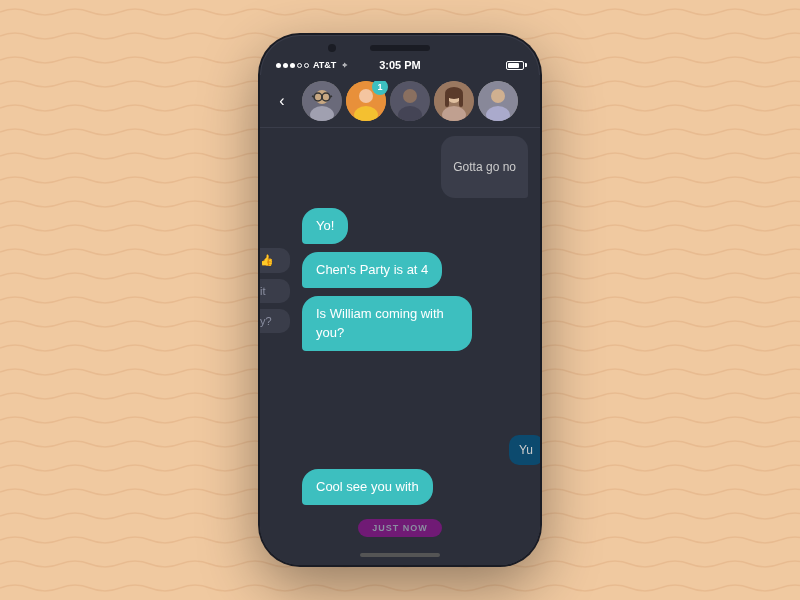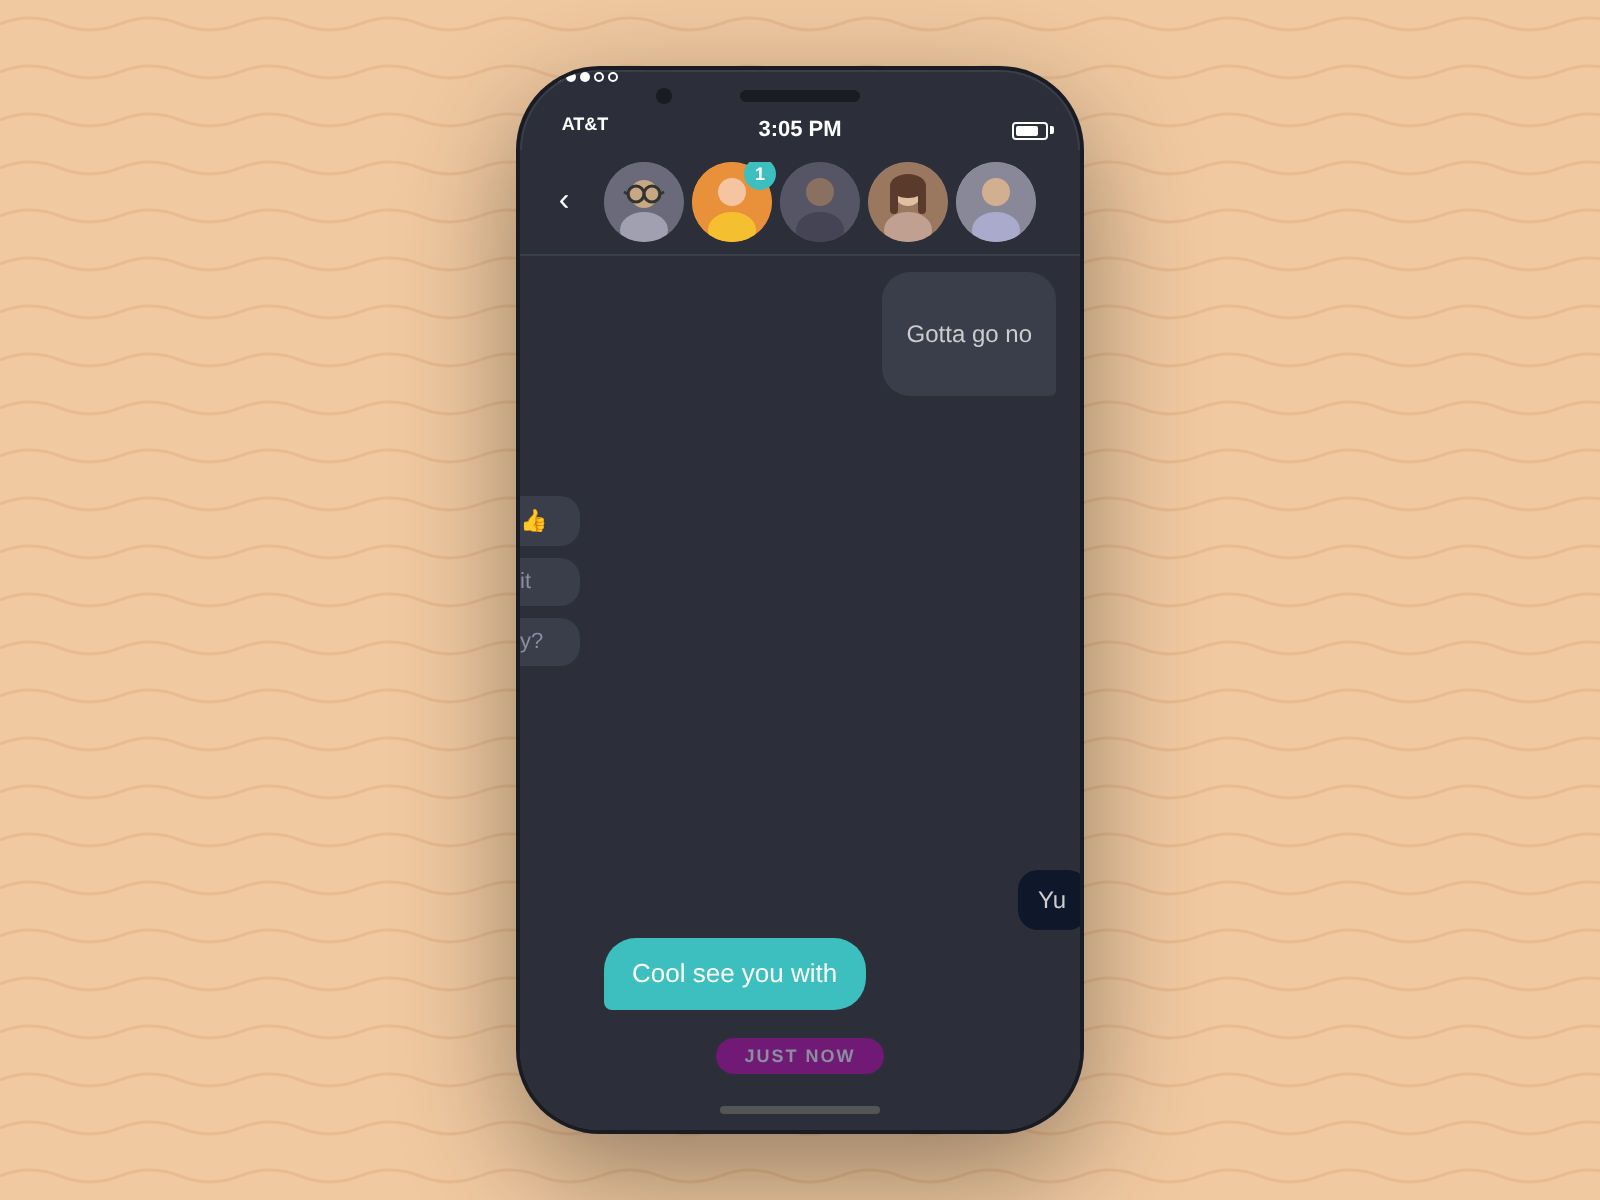--- a/index.html
+++ b/index.html
@@ -65,21 +65,21 @@
     
     .status-bar {
       display: flex;
       align-items: center;
       justify-content: space-between;
       padding: 2px 16px;
       font-size: 10px;
       color: #fff;
       height: 20px;
     }
-    .status-left { display: flex; align-items: center; gap: 16px; flex-direction: column; }
+    .status-left { display: flex; align-items: center; gap: 4px; }
     .status-dots { display: flex; gap: 2px; }
     .status-dot {
       width: 5px; height: 5px;
       border-radius: 50%;
       background: #fff;
     }
     .status-dot.empty { background: transparent; border: 1px solid #fff; }
     .status-carrier { font-size: 9px; font-weight: 600; }
     .status-wifi {
       font-size: 9px;
@@ -254,21 +254,21 @@
       overflow: hidden;
       white-space: nowrap;
     }
 
     .partial-right-mid {
       position: absolute;
       right: -4px;
       bottom: 80px;
     }
     .partial-bubble-right {
-      background: #0f172a;
+      background: #0c4a6e;
       border-radius: 10px;
       padding: 8px 10px;
       font-size: 12px;
       color: #ccc;
       width: 35px;
       overflow: hidden;
     }
 
     
     .timestamp-pill {
@@ -424,20 +424,31 @@
     <div class="partial-left">
       <div class="partial-bubble">👍</div>
       <div class="partial-bubble">it</div>
       <div class="partial-bubble">y?</div>
     </div>
 
     <div class="partial-right-mid">
       <div class="partial-bubble-right">Yu</div>
     </div>
 
+    <div style="display:flex; flex-direction:column; gap:4px; padding-left: 30px;">
+      <div class="msg-bubble sent">
+        <span class="bubble-text">Yo!</span>
+      </div>
+      <div class="msg-bubble sent">
+        <span class="bubble-text">Chen's Party is at 4</span>
+      </div>
+      <div class="msg-bubble sent">
+        <span class="bubble-text">Is William coming with you?</span>
+      </div>
+    </div>
 
     <div style="flex:1;"></div>
 
     <div class="msg-bubble sent" style="padding-left: 30px; margin-bottom: 4px;">
       <span class="bubble-text">Cool see you with</span>
     </div>
 
     <div class="timestamp-pill">
       <div class="timestamp-text">JUST NOW</div>
     </div>

